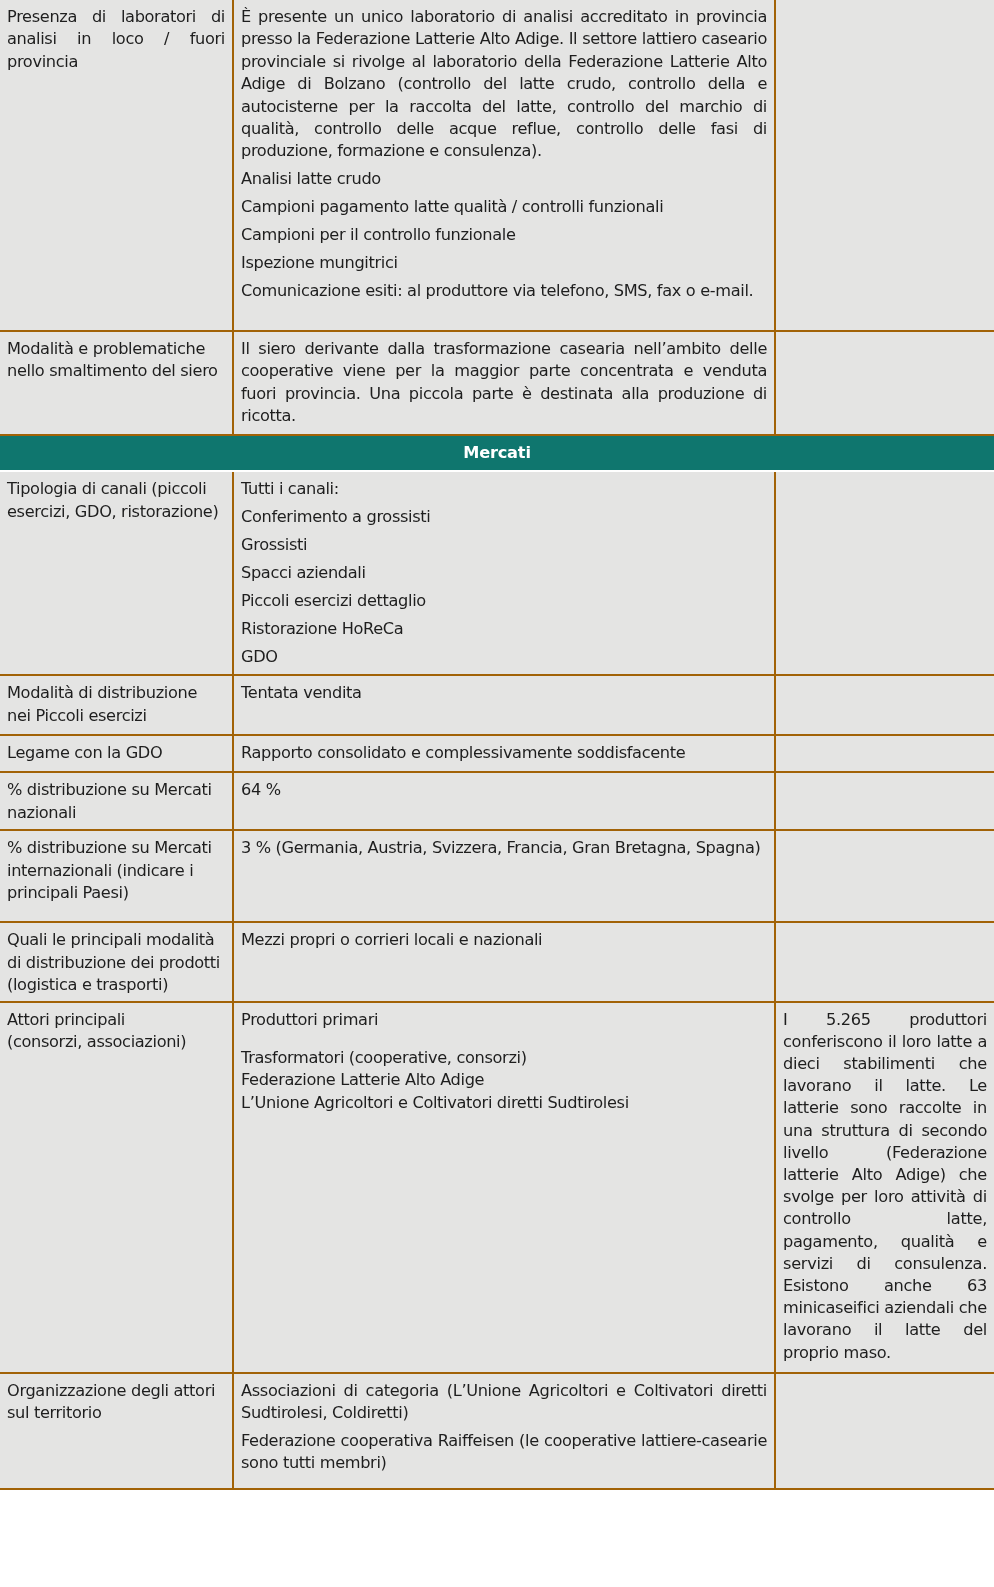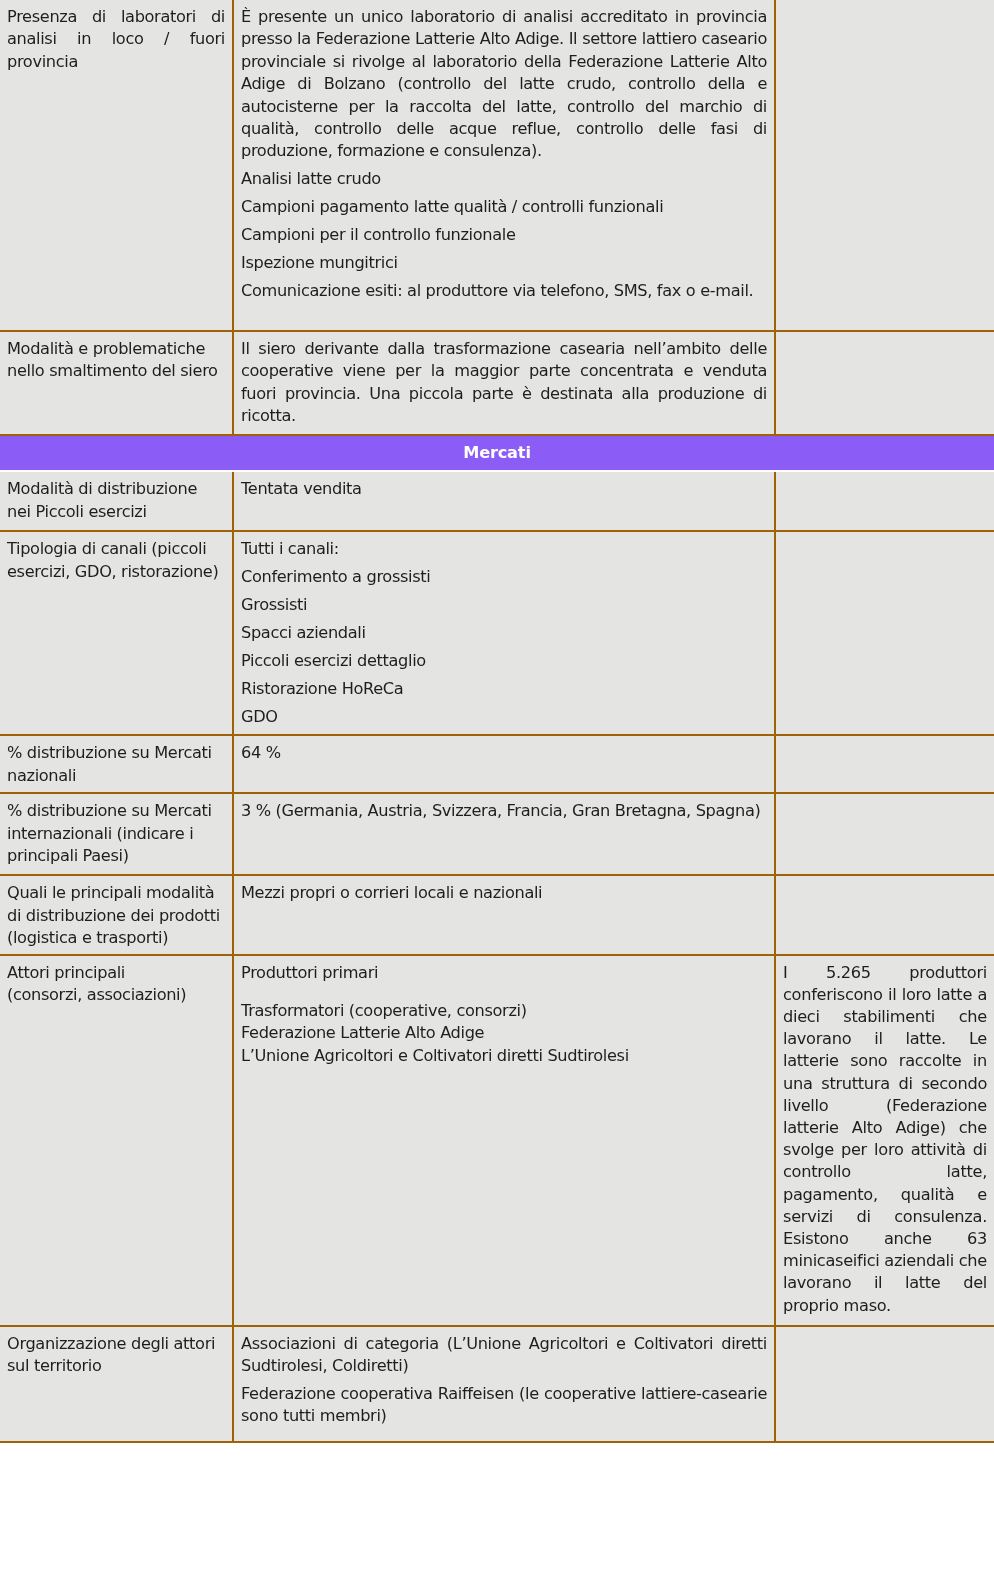--- a/index.html
+++ b/index.html
@@ -8,21 +8,21 @@
   col.c1 { width: 233px; }
   col.c2 { width: 542px; }
   col.c3 { width: 219px; }
   td { background: #e4e4e3; border: 2px solid #a16207; vertical-align: top; padding: 6px 7px 4px 7px; font-size: 16.2px; line-height: 22.4px; letter-spacing: -0.35px; }
   td:first-child { border-left: none; }
   td:last-child { border-right: none; }
   tr:first-child td { border-top: none; }
   td p { margin: 0 0 5.6px 0; }
   td p:last-child { margin-bottom: 0; }
   .just { text-align: justify; }
-  tr.section td { background: #8b5cf6; color: #ffffff; font-weight: bold; text-align: center; padding: 6px 0 6px 0; border-top: 2px solid #ffffff; border-bottom: 2px solid #ffffff; letter-spacing: -0.2px; }
+  tr.section td { background: #0f766e; color: #ffffff; font-weight: bold; text-align: center; padding: 6px 0 6px 0; border-top: 2px solid #ffffff; border-bottom: 2px solid #ffffff; letter-spacing: -0.2px; }
   td.note { text-align: justify; font-size: 16.2px; line-height: 22.2px; letter-spacing: -0.3px; }
 </style>
 </head>
 <body>
 
 <table>
   <colgroup>
       <col class="c1">
       <col class="c2">
       <col class="c3">
@@ -51,59 +51,68 @@
       <td>
           <p class="just">Il siero derivante dalla trasformazione casearia nell’ambito delle cooperative viene per la maggior parte concentrata e venduta fuori provincia. Una piccola parte è destinata alla produzione di ricotta.</p>
         </td>
       <td></td>
     </tr>
 
     <tr class="section">
       <td colspan="3">Mercati</td>
     </tr>
 
-    <tr style="height:60px">
-      <td>
-          <p>Modalità di distribuzione nei Piccoli esercizi</p>
-        </td>
-      <td>
-          <p>Tentata vendita</p>
-        </td>
-      <td></td>
-    </tr>
-
     <tr style="height:204px">
       <td>
           <p>Tipologia di canali (piccoli esercizi, GDO, ristorazione)</p>
         </td>
       <td>
         <p>Tutti i canali:</p>
         <p>Conferimento a grossisti</p>
         <p>Grossisti</p>
         <p>Spacci aziendali</p>
         <p>Piccoli esercizi dettaglio</p>
         <p>Ristorazione HoReCa</p>
         <p>GDO</p>
       </td>
       <td></td>
     </tr>
 
+    <tr style="height:60px">
+      <td>
+          <p>Modalità di distribuzione nei Piccoli esercizi</p>
+        </td>
+      <td>
+          <p>Tentata vendita</p>
+        </td>
+      <td></td>
+    </tr>
+
+    <tr style="height:37px">
+      <td>
+          <p>Legame con la GDO</p>
+        </td>
+      <td>
+          <p>Rapporto consolidato e complessivamente soddisfacente</p>
+        </td>
+      <td></td>
+    </tr>
 
 
     <tr style="height:58px">
       <td>
           <p>% distribuzione su Mercati nazionali</p>
         </td>
       <td>
           <p>64 %</p>
         </td>
       <td></td>
     </tr>
 
-    <tr style="height:82px">
+    <tr style="height:92px">
       <td>
           <p>% distribuzione su Mercati internazionali (indicare i principali Paesi)</p>
         </td>
       <td>
           <p>3 % (Germania, Austria, Svizzera, Francia, Gran Bretagna, Spagna)</p>
         </td>
       <td></td>
     </tr>
 
     <tr style="height:61px">

